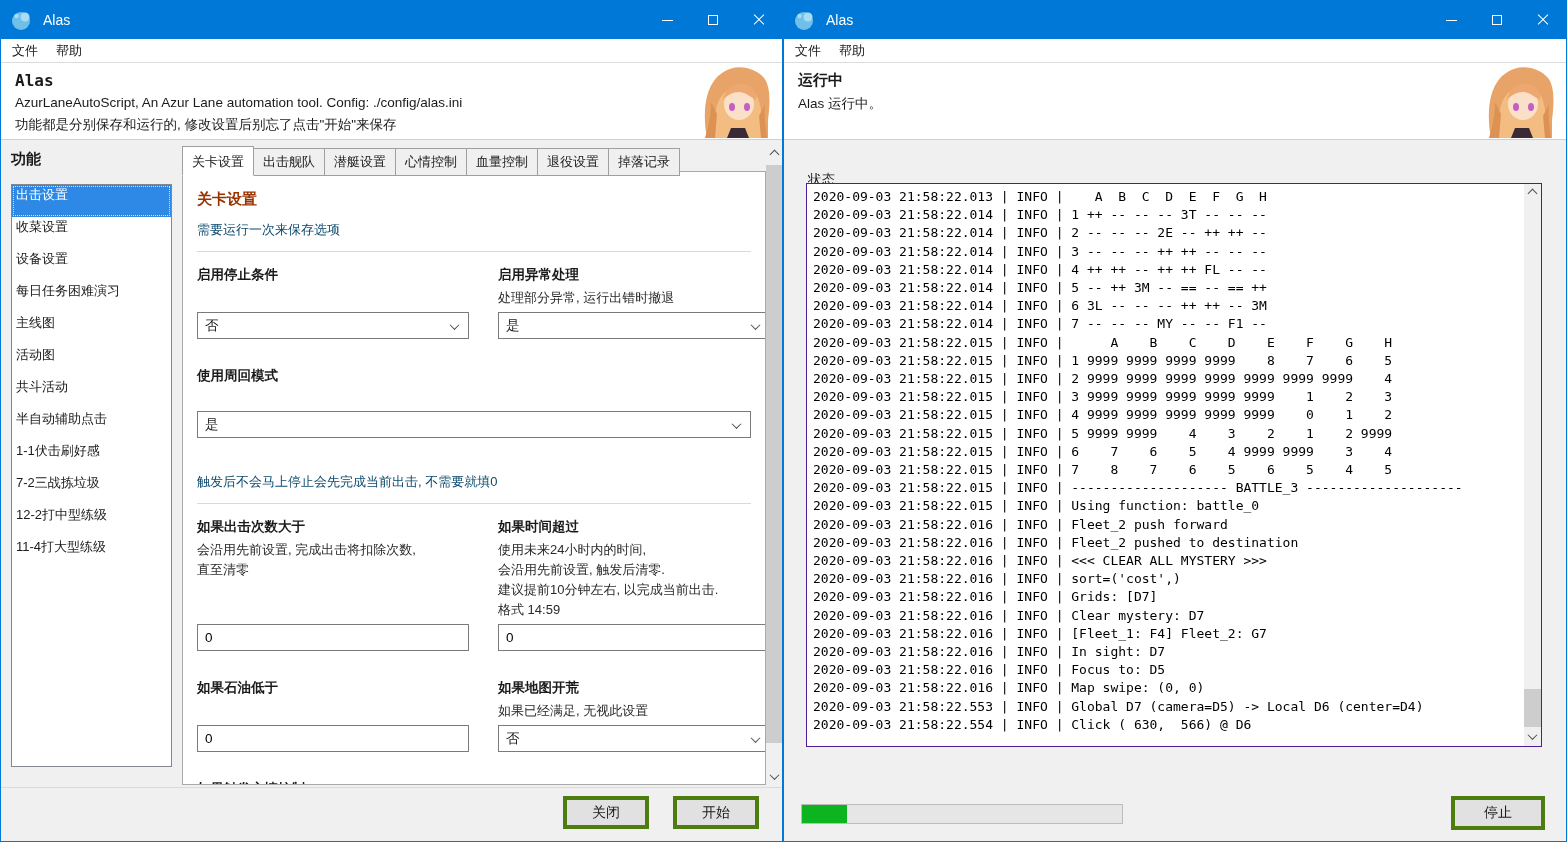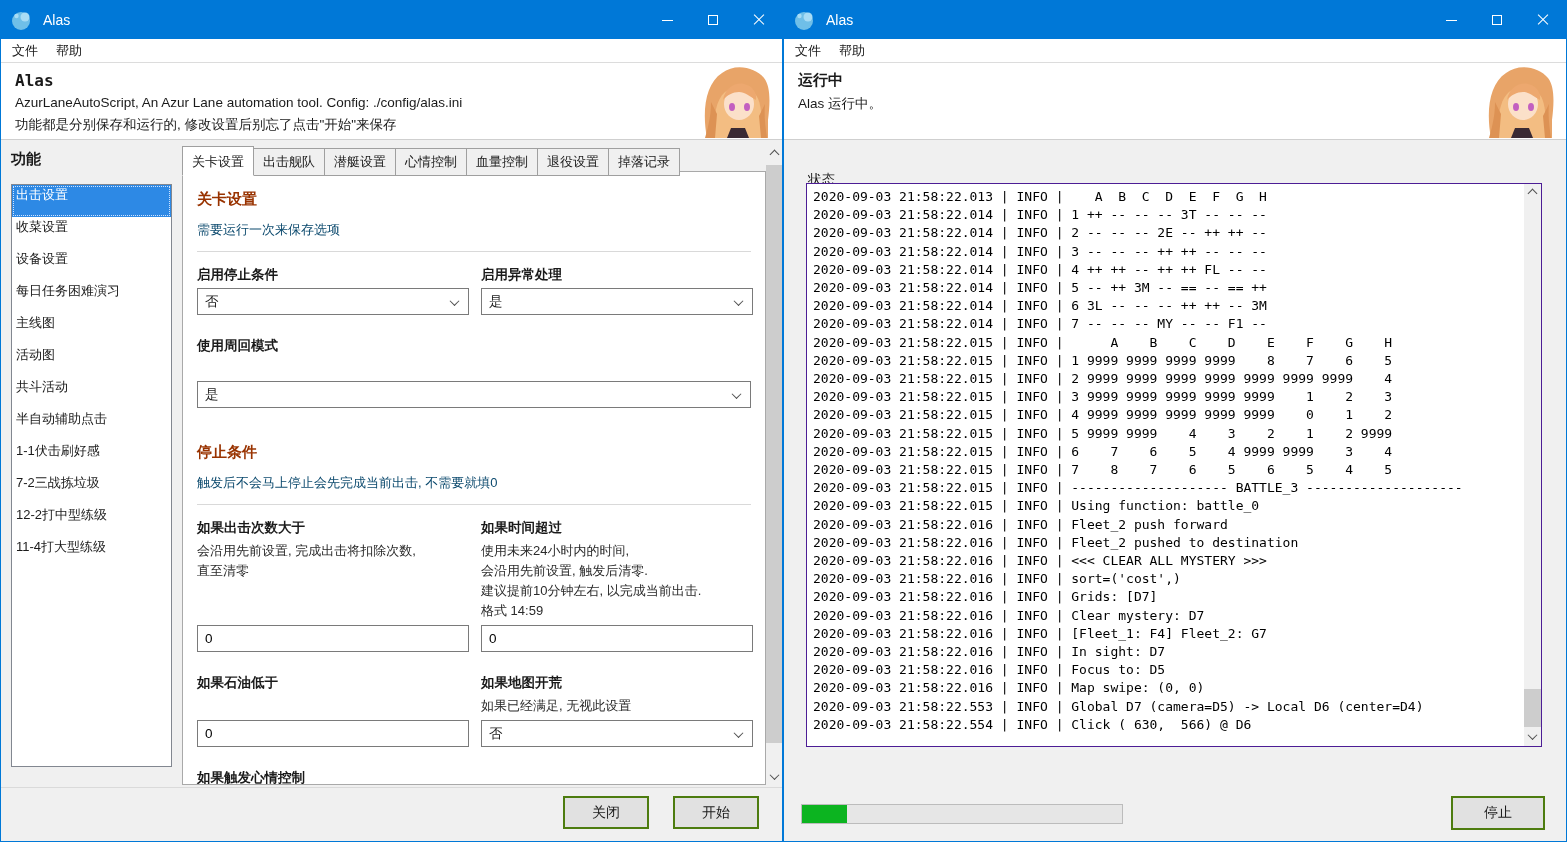--- a/index.html
+++ b/index.html
@@ -50,21 +50,21 @@
   .tabbar{position:absolute;left:181px;top:6px;display:flex;align-items:flex-end;z-index:2;}
   .tab{font-size:13px;padding:4px 9px 4px 9px;background:#f0f0f0;border:1px solid #9f9f9f;
     margin-right:-1px;white-space:nowrap;}
   .tab.active{background:#fff;border-bottom:1px solid #fff;padding-top:6px;position:relative;z-index:3;}
 
   .panel{position:absolute;left:181px;top:31px;width:584px;height:614px;background:#fff;
     border:1px solid #a9a9a9;overflow:hidden;padding:16px 14px 0 14px;z-index:1;}
   .section-title{font-size:15px;font-weight:bold;color:var(--heading);margin:2px 0 12px 0;}
   .p-desc{font-size:13px;color:#0c4a6e;margin-bottom:12px;}
   .hr{border:none;border-top:1px solid #d9d9d9;margin:10px 0 14px 0;}
-  .row2{display:grid;grid-template-columns:272px 272px;column-gap:12px;margin-bottom:22px;}
+  .row2{display:grid;grid-template-columns:272px 272px;column-gap:29px;margin-bottom:28px;}
   .field{display:flex;flex-direction:column;}
   .f-label{font-size:13.5px;font-weight:bold;margin-bottom:4px;}
   .f-desc{font-size:13px;color:#2a2a2a;white-space:pre-line;line-height:20px;margin-bottom:4px;}
   .control{margin-top:auto;}
   .text-input,.selectbox{width:100%;height:27px;border:1px solid #7a7a7a;background:#fff;
     font-size:13.5px;font-family:"Liberation Sans",sans-serif;padding:2px 7px;}
   .selectbox{position:relative;display:flex;align-items:center;}
   .chev{width:7px;height:7px;border-right:1.3px solid #505050;border-bottom:1.3px solid #505050;}
   .chev.down{transform:rotate(45deg) translate(-1px,-1px);}
   .chev.up{transform:rotate(-135deg);}
@@ -73,21 +73,21 @@
   .single-field .control{margin-top:22px;}
 
   .v-scroll{position:absolute;left:765px;top:6px;width:17px;height:639px;background:#f0f0f0;}
   .v-scroll .arrow{position:absolute;left:0;width:17px;height:17px;display:flex;align-items:center;justify-content:center;}
   .v-scroll .arrow.top{top:0;}
   .v-scroll .arrow.bottom{bottom:0;}
   .v-thumb{position:absolute;left:0;width:17px;background:#cdcdcd;}
   .left-thumb{top:19px;height:578px;}
 
   .footer{position:absolute;left:0;right:0;bottom:0;height:54px;border-top:1px solid #dadada;background:#f0f0f0;}
-  .btn{position:absolute;height:33px;width:86px;background:#e1e1e1;border:2px solid #4d7c0f;
+  .btn{position:absolute;height:33px;width:86px;background:#e1e1e1;border:4px solid #4d7c0f;
     font-size:14px;display:flex;align-items:center;justify-content:center;}
   .btn-close{right:133px;top:8px;}
   .btn-start{right:23px;top:8px;}
 
   
   .status-label{position:absolute;left:24px;top:31px;font-size:13.5px;}
   .logbox{position:absolute;left:22px;top:43px;width:736px;height:564px;background:#fff;
     border:1px solid #4c1d95;overflow:hidden;}
   .log-content{position:absolute;left:6px;top:4px;right:20px;font-family:"DejaVu Sans Mono",monospace;
     font-size:13px;line-height:18.2px;white-space:pre;color:#000;}
@@ -183,36 +183,36 @@
         <div class="row2">
           <div class="field">
             <div class="f-label">启用停止条件</div>
             <div class="control selectbox">
               <span>否</span>
               <span class="chev down"></span>
             </div>
           </div>
           <div class="field">
             <div class="f-label">启用异常处理</div>
+            <div class="f-desc">处理部分异常, 运行出错时撤退</div>
             <div class="control selectbox">
               <span>是</span>
               <span class="chev down"></span>
             </div>
           </div>
         </div>
 
         <div class="field single-field">
           <div class="f-label">使用周回模式</div>
           <div class="control selectbox">
             <span>是</span>
             <span class="chev down"></span>
           </div>
         </div>
 
-        <div class="section-title">停止条件</div>
         <div class="p-desc">触发后不会马上停止会先完成当前出击, 不需要就填0</div>
         <hr class="hr">
 
         <div class="row2">
           <div class="field">
             <div class="f-label">如果出击次数大于</div>
             <div class="f-desc">会沿用先前设置, 完成出击将扣除次数,
 直至清零</div>
             <input class="control text-input" value="0" style="">
           </div>

